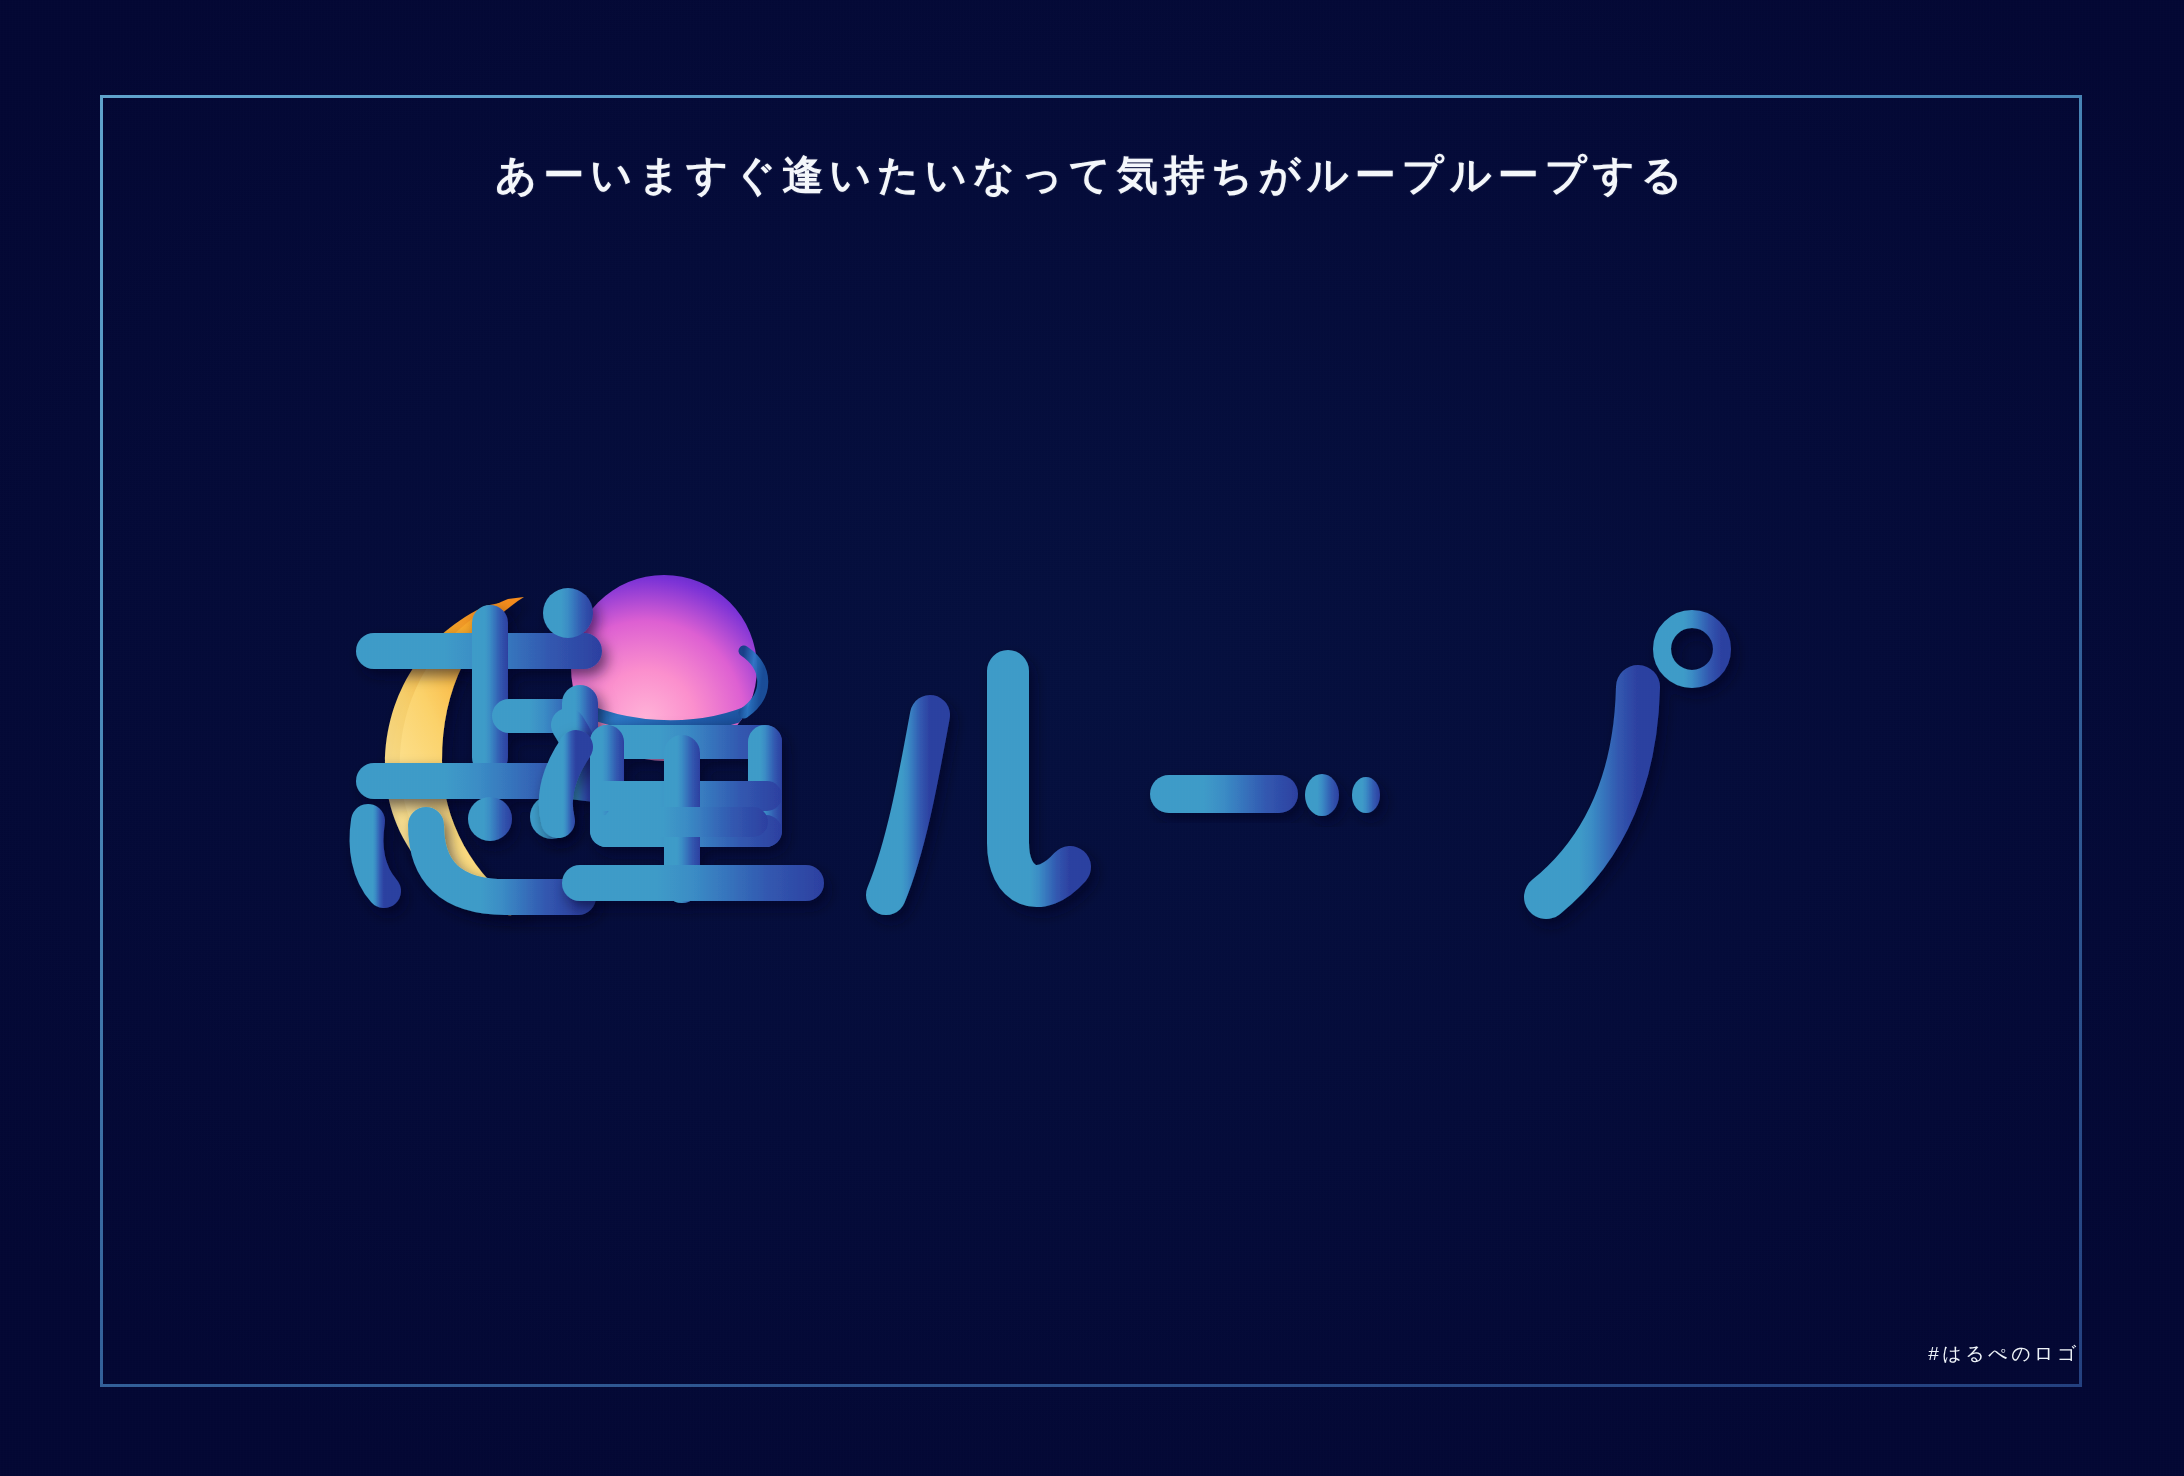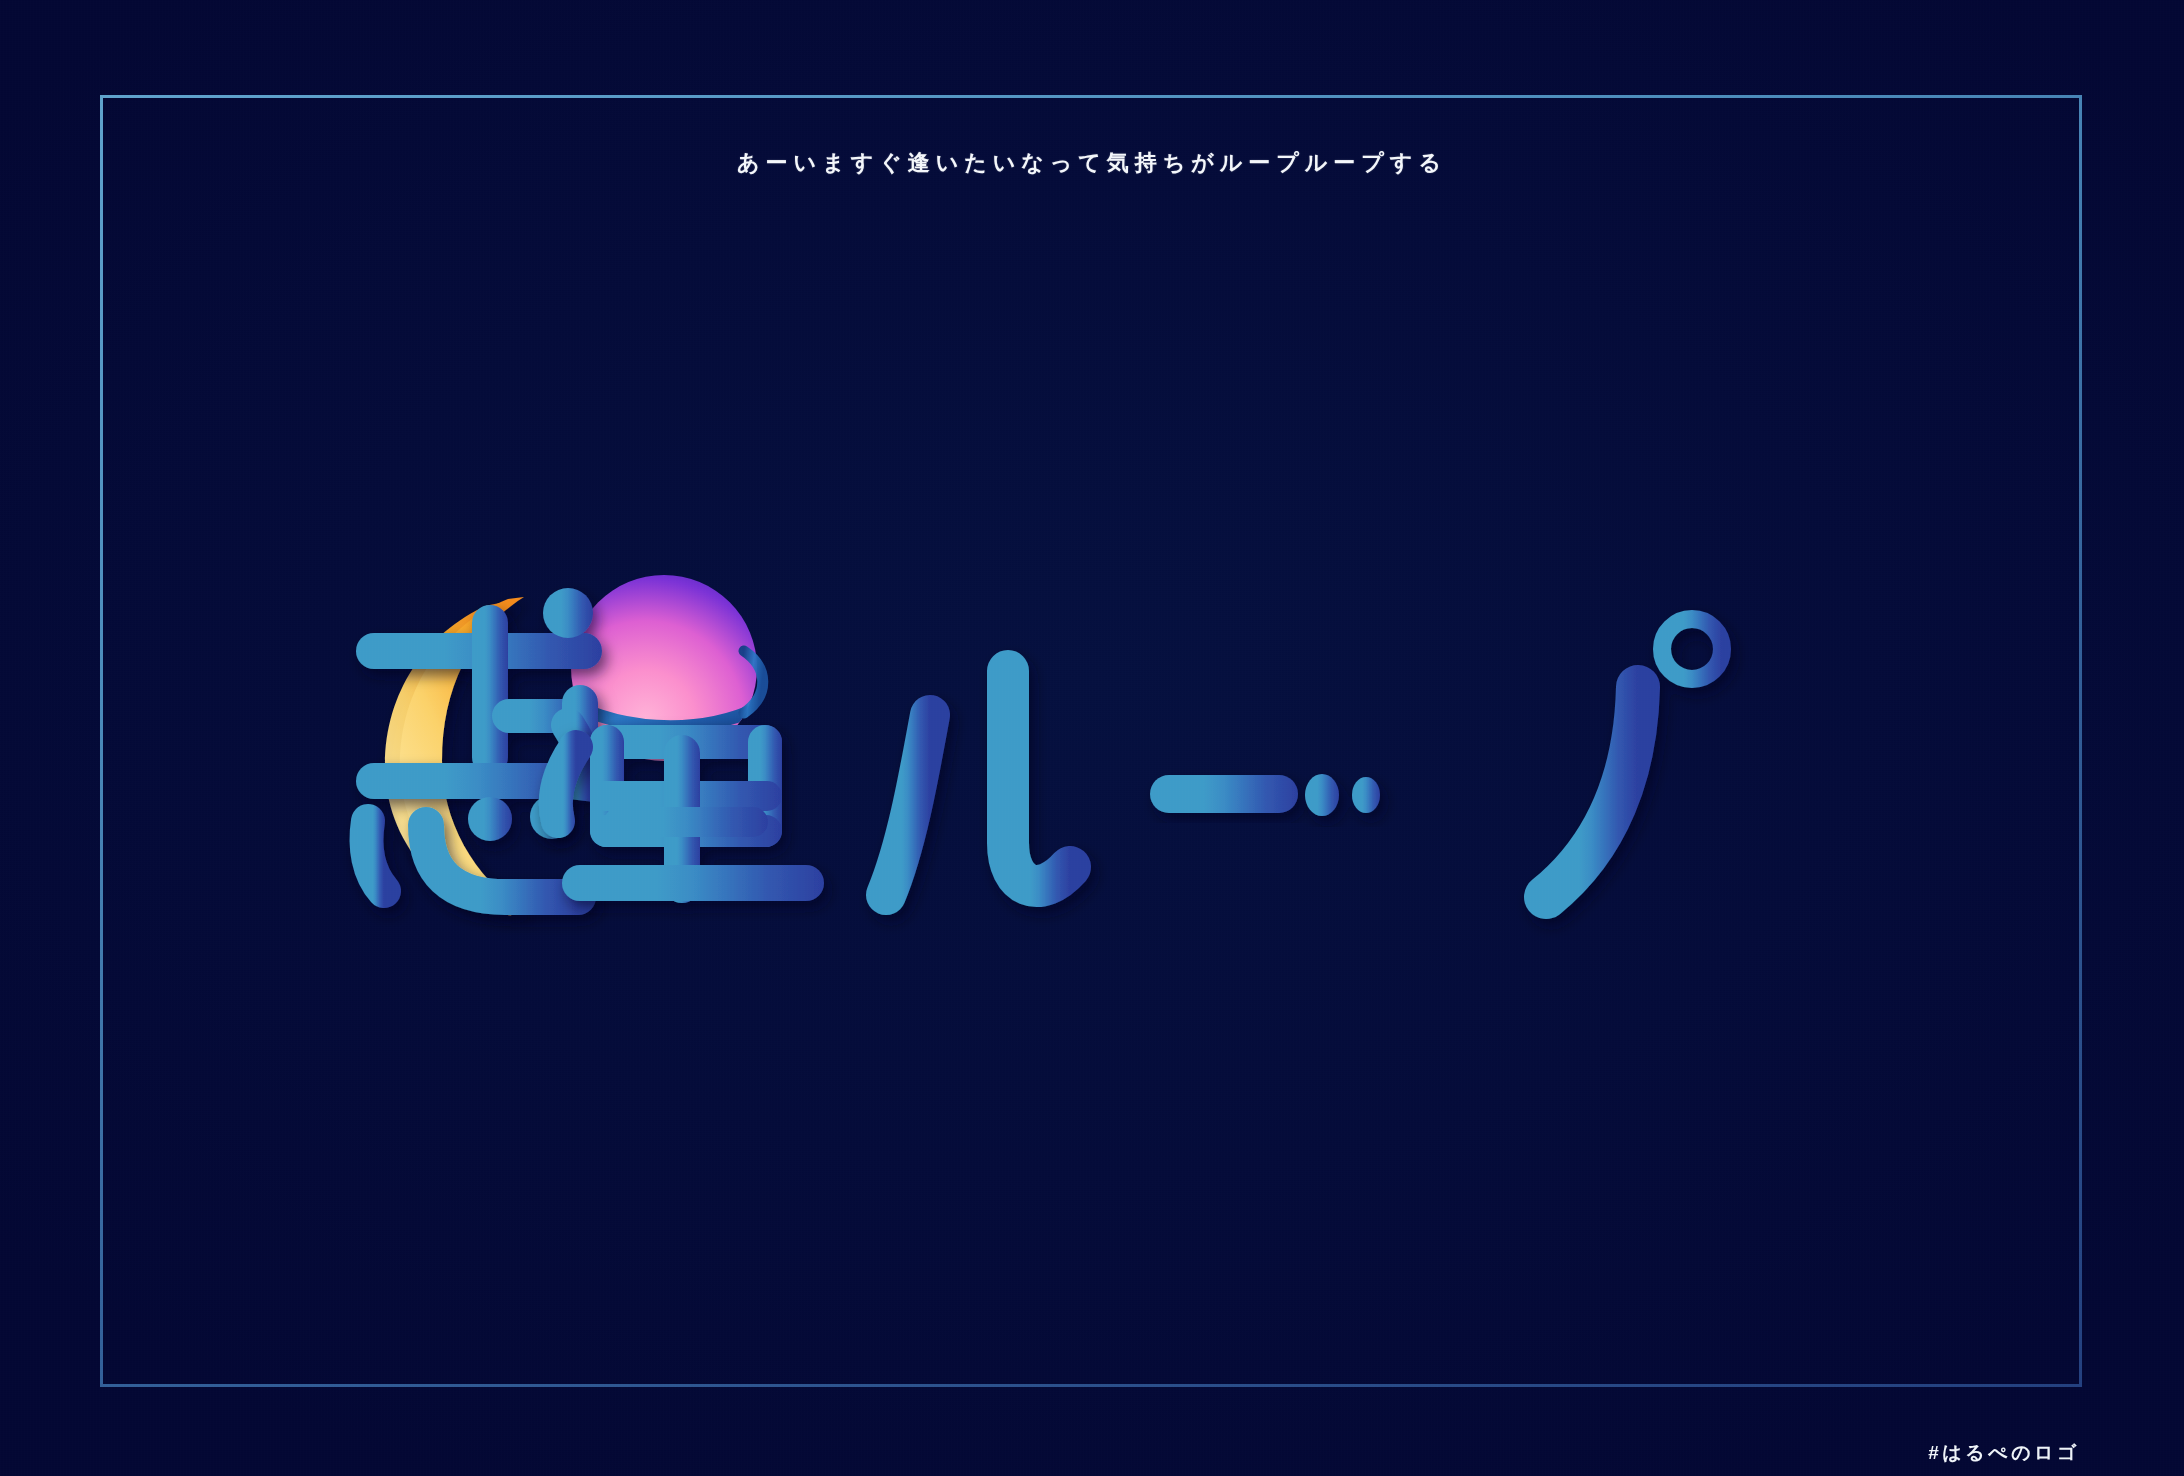--- a/index.html
+++ b/index.html
@@ -50,36 +50,36 @@
   }
 
   
   #tagline {
     position: absolute;
     top: 148px;
     left: 0;
     width: 2184px;
     text-align: center;
     color: #f4f7fb;
-    font-size: 22px;
+    font-size: 41px;
     letter-spacing: 6px;
     font-weight: 600;
     white-space: nowrap;
     text-shadow: 0 0 2px rgba(255,255,255,.25);
   }
 
   
   #hashtag {
     position: absolute;
     right: 104px;
-    top: 1440px;
+    top: 1341px;
     color: #eef3f8;
     font-size: 19px;
     letter-spacing: 3.5px;
-    font-weight: 700;
+    font-weight: 400;
     white-space: nowrap;
   }
 
   
   #logo {
     position: absolute;
     left: 340px;
     top: 575px;
     width: 1560px;
     height: 360px;

